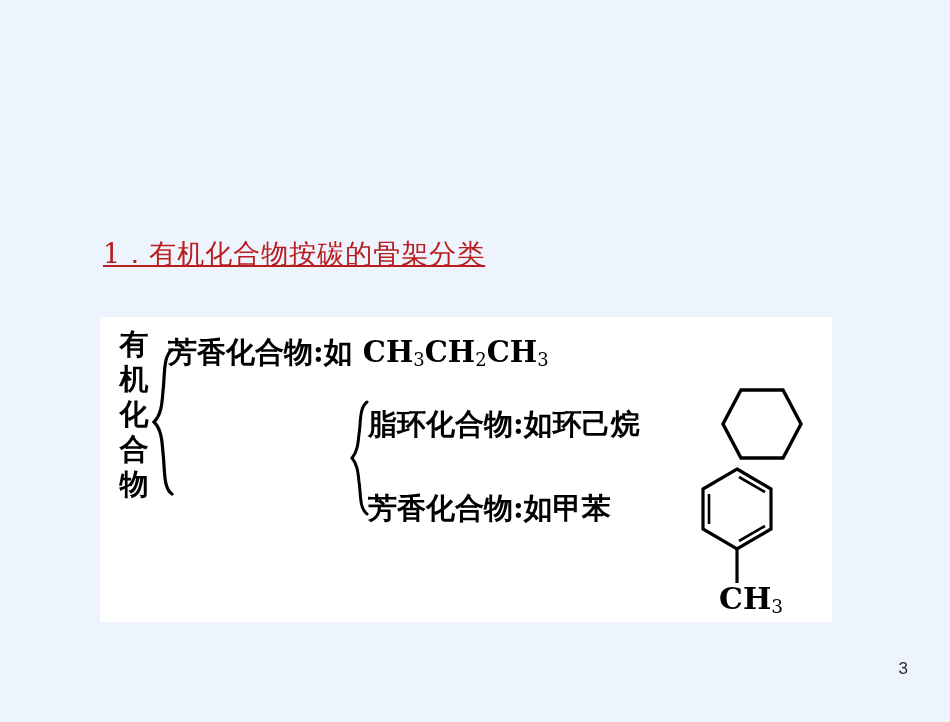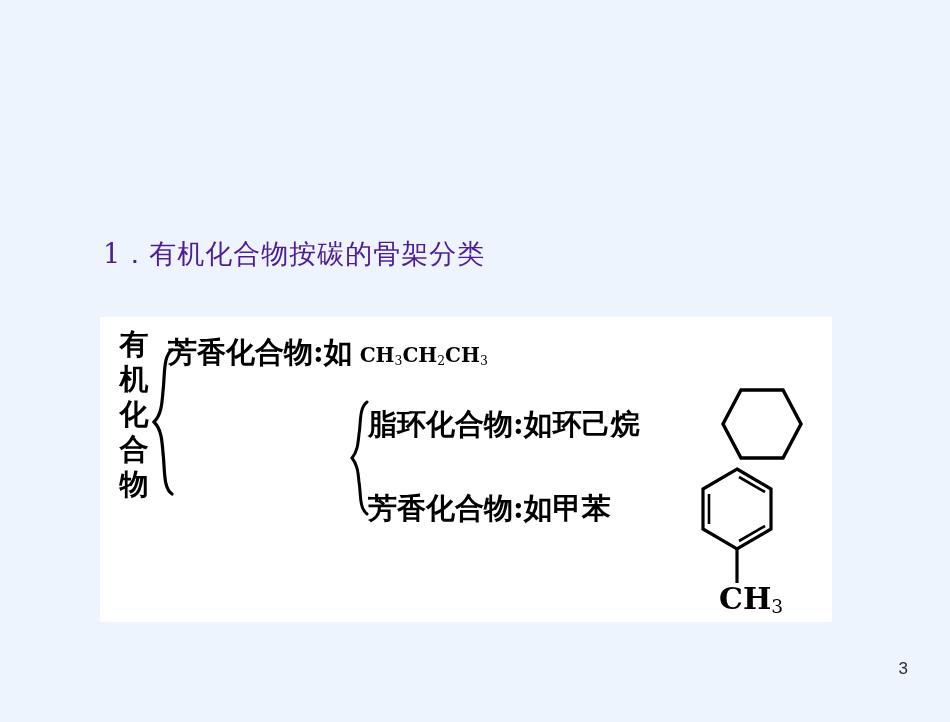--- a/index.html
+++ b/index.html
@@ -32,23 +32,24 @@
     letter-spacing: 1px;
     white-space: nowrap;
   }
   .heading-2 {
     position: absolute;
     left: 103px;
     top: 236px;
     font-family: "DejaVu Serif", "Liberation Serif", serif;
     font-size: 27px;
     font-weight: 400;
-    color: #4c1d95;
+    color: #b91c1c;
     letter-spacing: 1px;
     white-space: nowrap;
+    text-decoration: underline;
   }
 
   
   .diagram-panel {
     position: absolute;
     left: 100px;
     top: 317px;
     width: 732px;
     height: 305px;
     background: #ffffff;
@@ -118,21 +119,21 @@
   }
   .row-aromatic {
     left: 268px;
     top: 172px;
   }
 
   
   .formula {
     font-family: "DejaVu Serif", "Liberation Serif", serif;
     font-weight: 700;
-    font-size: 20px;
+    font-size: 29px;
   }
   .formula sub {
     font-size: 0.62em;
     vertical-align: baseline;
     position: relative;
     top: 0.22em;
     font-weight: 400;
   }
 
   

